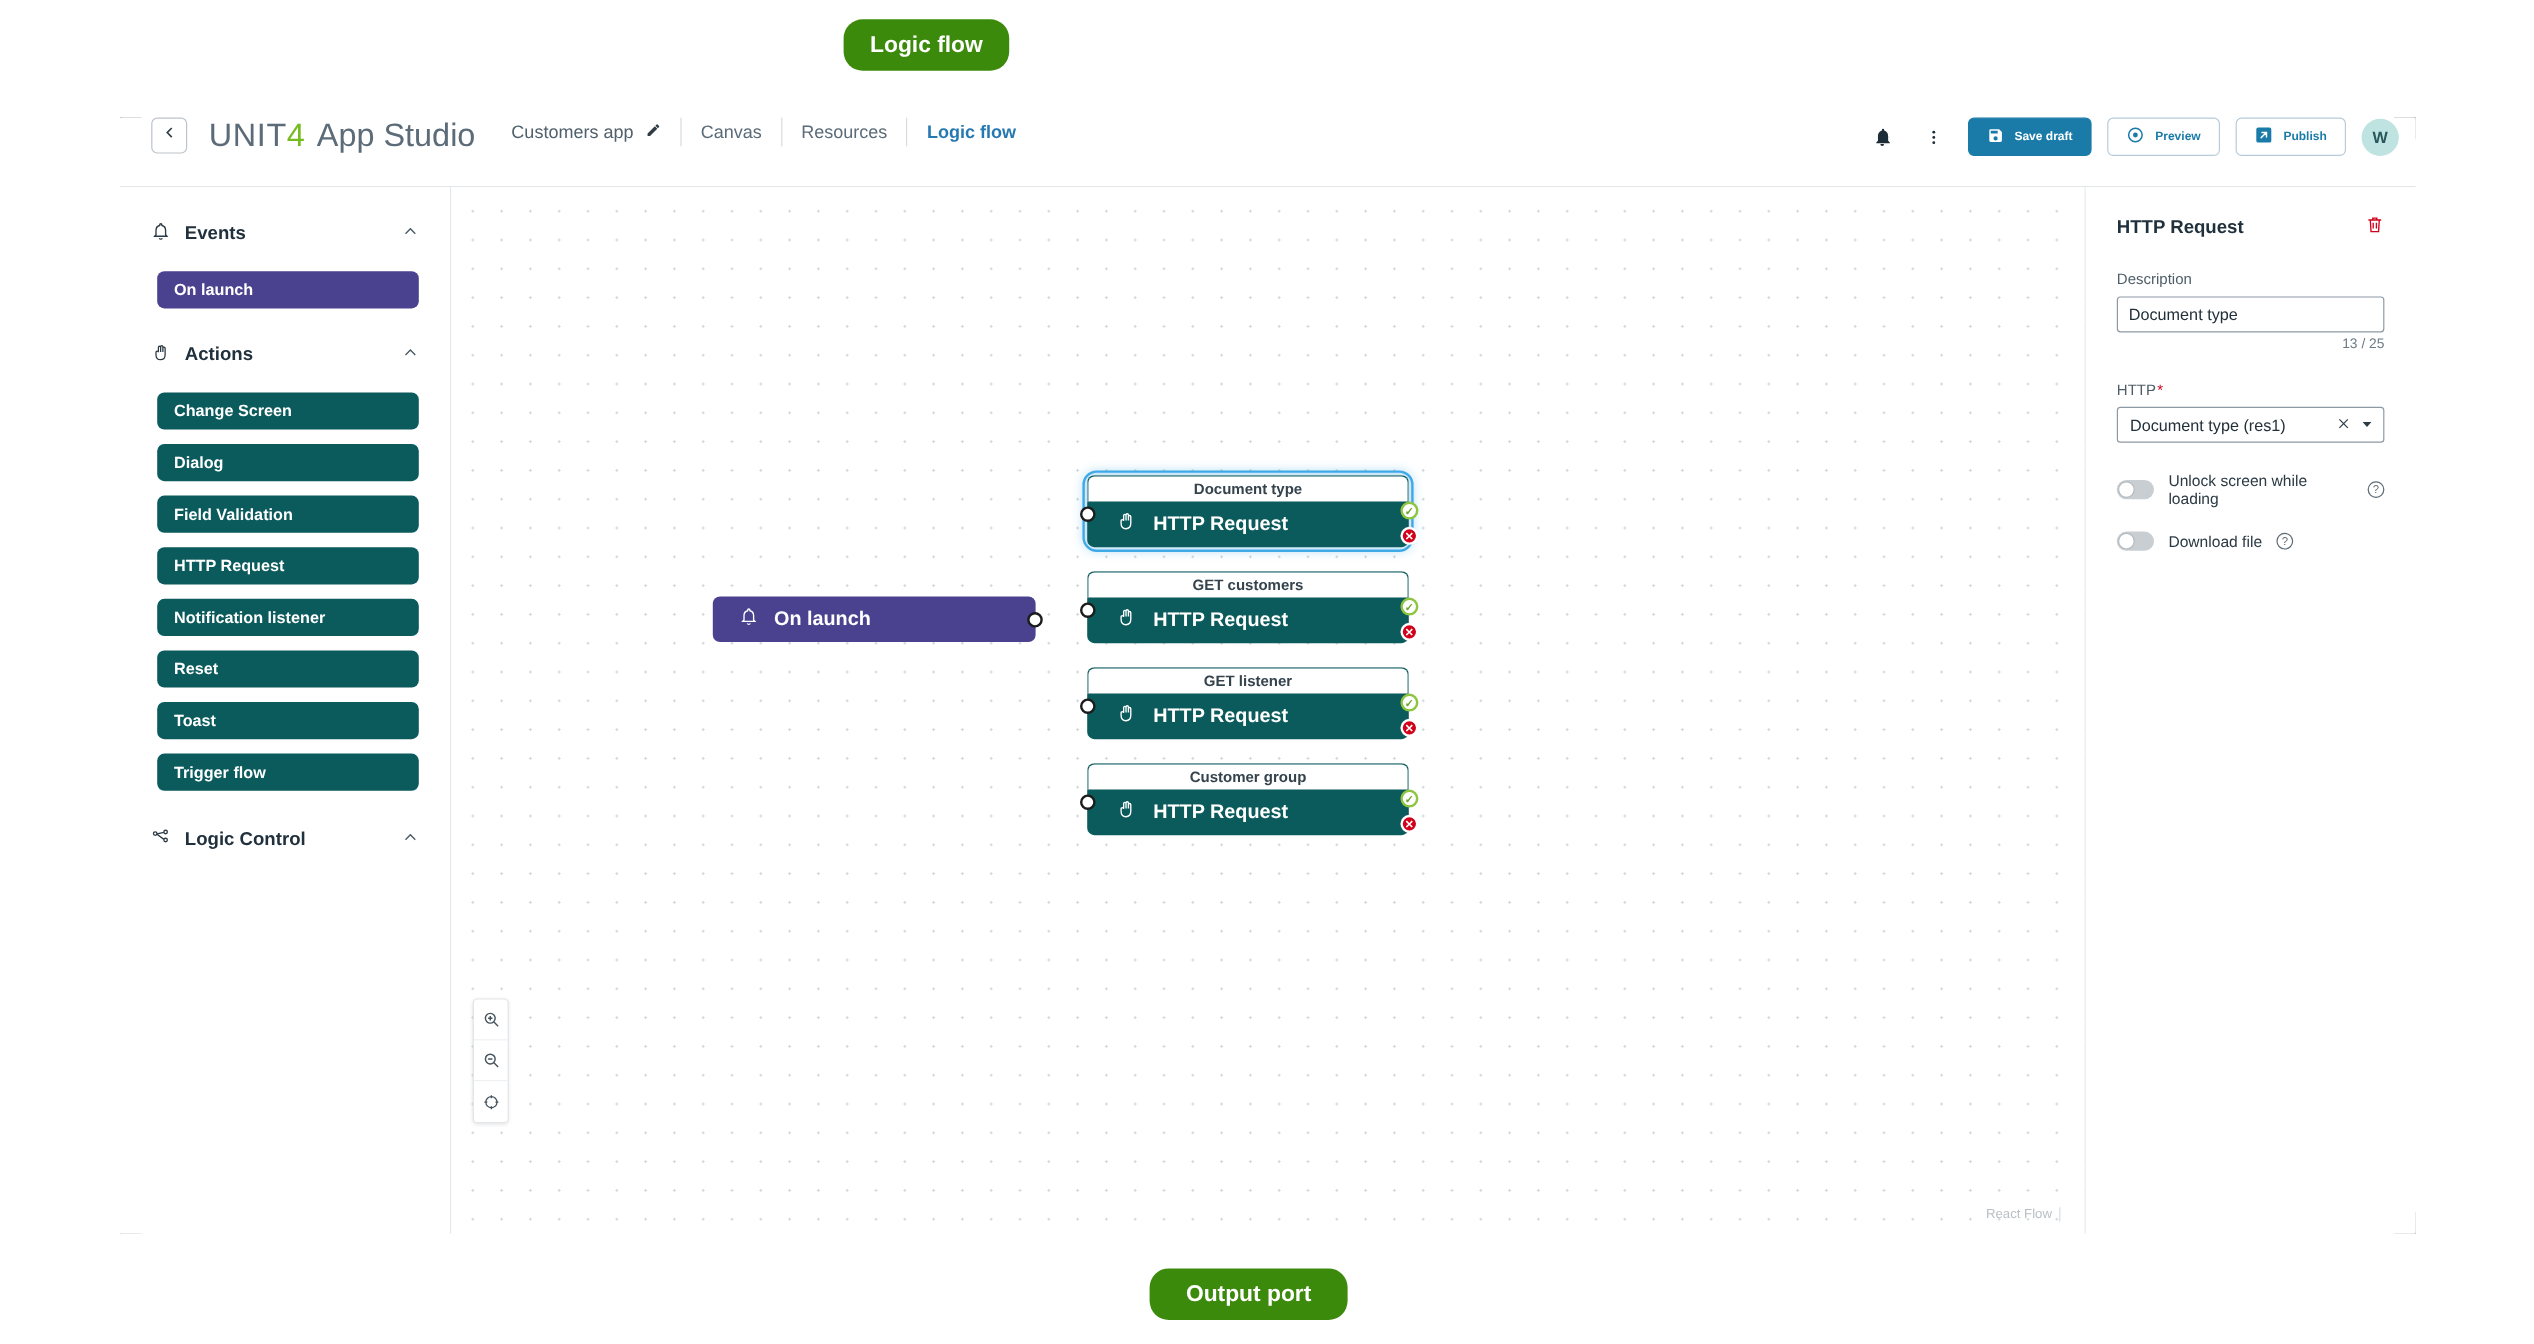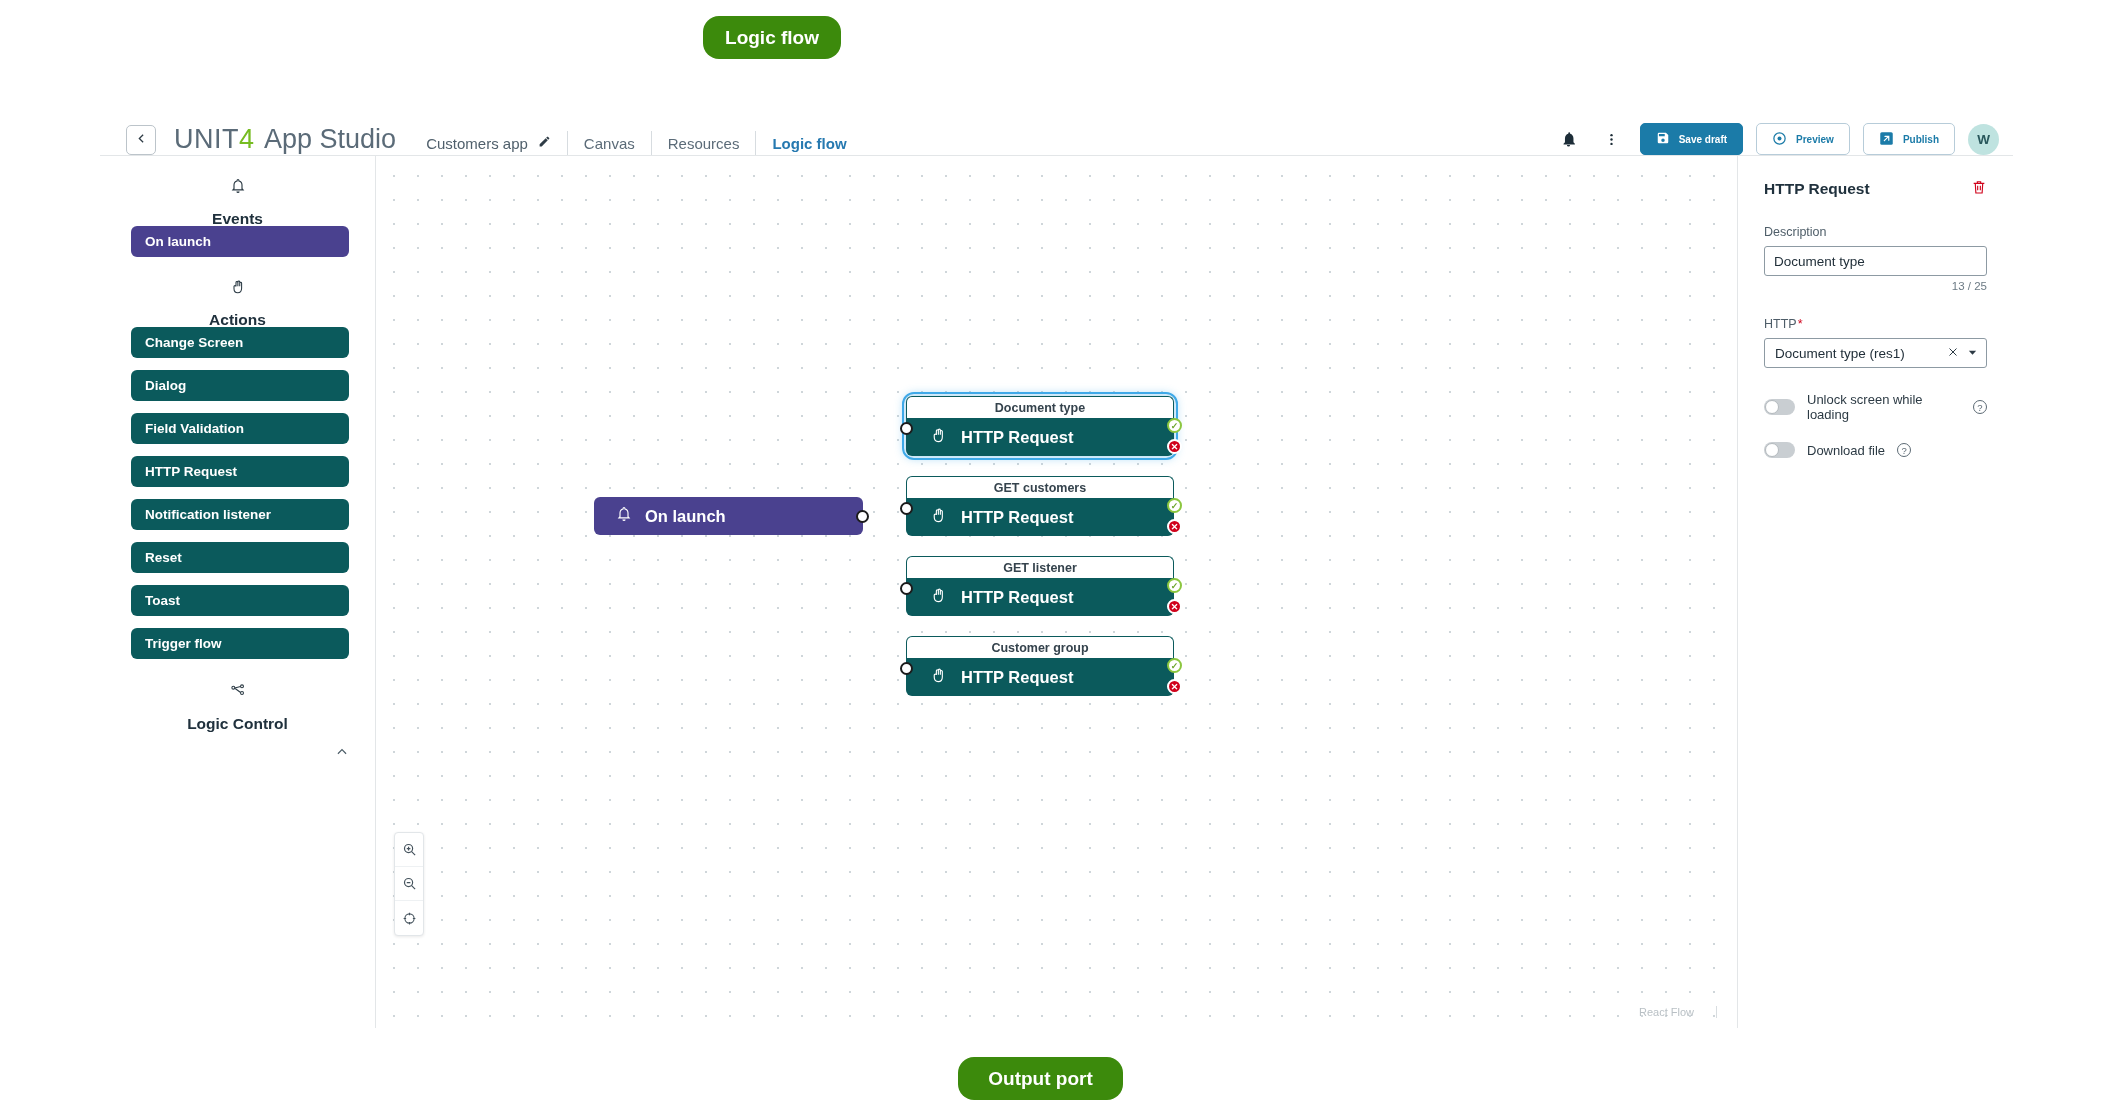--- a/index.html
+++ b/index.html
@@ -23,21 +23,21 @@
   .crop { position:absolute; width:18px; height:18px; border-color:#1a1a1a; }
   .crop.tl { left:100px; top:98px; border-left:2px solid #222; border-top:2px solid #222; }
   .crop.tr { left:1995px; top:98px; border-right:2px solid #222; border-top:2px solid #222; }
   .crop.bl { left:100px; top:1010px; border-left:2px solid #222; border-bottom:2px solid #222; }
   .crop.br { left:1995px; top:1010px; border-right:2px solid #222; border-bottom:2px solid #222; }
 
   
   .header {
     position:absolute; left:0; top:0; width:1913px; height:58px;
     background:#fff; border-bottom:1px solid #e3e6e8;
-    display:flex; align-items:flex-end; padding:0 14px 0 26px;
+    display:flex; align-items:flex-start; padding:0 14px 0 26px;
   }
   .back-btn {
     width:30px; height:30px; border:1px solid #bcc4ca; border-radius:5px;
     display:flex; align-items:center; justify-content:center; cursor:pointer;
     background:#fff; color:#2f3c46; flex:none;
   }
   .brand { margin-left:18px; display:flex; align-items:baseline; white-space:nowrap; }
   .brand .unit { font-size:27px; letter-spacing:.5px; color:#5b6b78; font-weight:400; }
   .brand .four { font-size:27px; color:#76bc21; font-weight:400; }
   .brand .studio { font-size:27px; color:#5b6b78; font-weight:300; margin-left:10px; }
@@ -69,42 +69,42 @@
   
   .body-row { position:absolute; left:0; top:58px; width:1913px; height:872px; display:flex; }
 
   
   .palette {
     width:276px; flex:none; background:#fff; border-right:1px solid #e3e6e8;
     padding:22px 0 0 0; overflow:hidden;
   }
   .section-head {
     display:flex; align-items:center; gap:12px; padding:0 26px 0 26px;
-    height:34px; cursor:pointer;flex-direction:column;
+    height:34px; cursor:pointer;
   }
   .section-head .stitle { font-size:15.5px; font-weight:700; color:#20313d; }
   .section-head .chev { margin-left:auto; color:#4a5b66; }
   .chips { padding:14px 26px 12px 31px; display:flex; flex-direction:column; gap:12px; }
   .chip {
     height:31px; border-radius:6px; display:flex; align-items:center;
     padding-left:14px; font-size:13.5px; font-weight:700; color:#ffffff; cursor:grab;
   }
   .chip.event { background:#4a418f; }
   .chip.action { background:#0b5a5c; }
   .chip.logic { background:#136390; }
 
   
   .canvas {
     position:relative; flex:1; background:#ffffff; overflow:hidden;
     background-image: radial-gradient(#cfd6da 1.1px, transparent 1.1px);
     background-size: 24px 24px; background-position: 6px 8px;
   }
   .reactflow-mark {
     position:absolute; right:20px; bottom:10px; font-size:11px; color:#b9c0c5;
-    border-right:1px solid #d8dde0; padding-right:22px;
+    border-right:1px solid #d8dde0; padding-right:6px;
   }
   .zoom-controls {
     position:absolute; left:18px; bottom:92px; width:30px;
     background:#fff; border:1px solid #e2e6e9; border-radius:4px;
     display:flex; flex-direction:column; box-shadow:0 1px 3px rgba(0,0,0,.09);
   }
   .zoom-controls > div {
     height:34px; display:flex; align-items:center; justify-content:center;
     cursor:pointer; color:#44525c; border-bottom:1px solid #eef1f3;
   }

